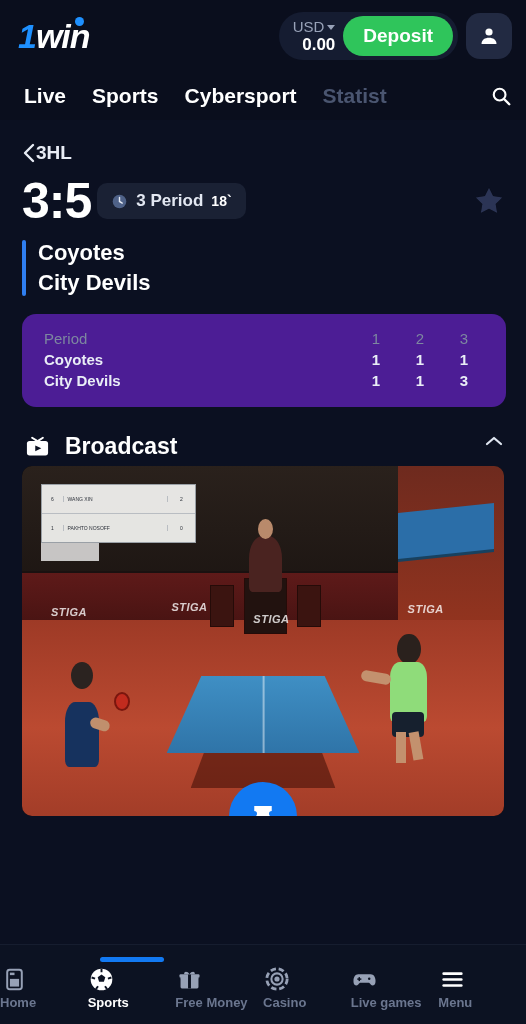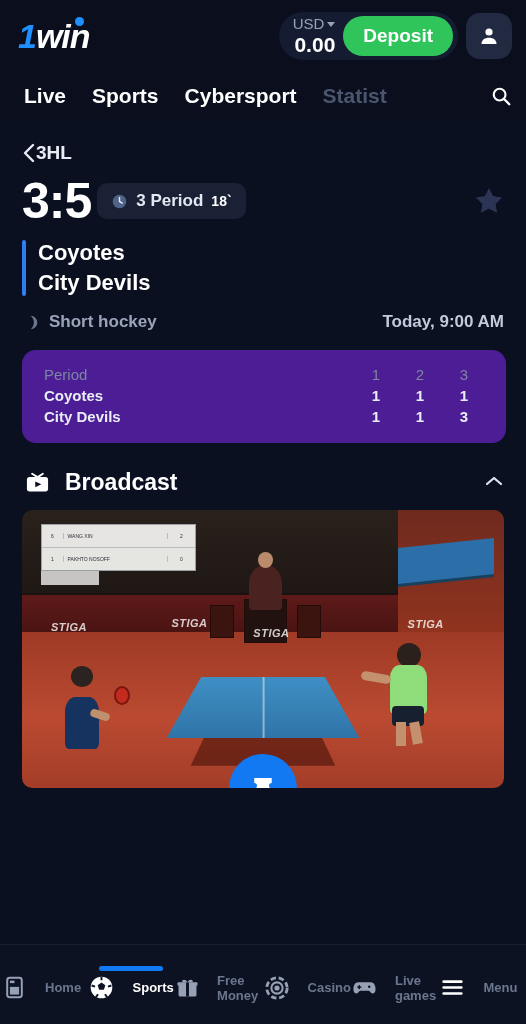--- a/index.html
+++ b/index.html
@@ -54,21 +54,21 @@
   .balance-cur {
     font-size: 15px; color: #98a2b8; font-weight: 500;
     display: flex; align-items: center; gap: 3px;
   }
   .balance-cur .chev {
     display: inline-block; width: 0; height: 0;
     border-left: 4px solid transparent; border-right: 4px solid transparent;
     border-top: 5px solid #98a2b8;
     margin-top: 2px;
   }
-  .balance-amt { font-size: 21px; color: #ffffff; font-weight: 700; text-align: right; }
+  .balance-amt { font-size: 17px; color: #ffffff; font-weight: 700; text-align: right; }
   .deposit-btn {
     background: #2fc55b; color: #ffffff;
     font-size: 19px; font-weight: 700;
     border: none; border-radius: 20px;
     padding: 9px 20px;
     cursor: pointer;
     white-space: nowrap;
   }
   .avatar-btn {
     width: 46px; height: 46px;
@@ -155,31 +155,31 @@
     padding: 14px 20px 16px 22px;
   }
   .ptable { width: 100%; border-collapse: collapse; }
   .ptable td { padding: 2px 0; }
   .ptable .head td { font-size: 15px; color: #7d87a0; font-weight: 500; }
   .ptable .row td { font-size: 15px; color: #e9edf6; font-weight: 700; }
   .ptable td.num { width: 44px; text-align: center; }
 
   
   .bc-header {
-    display: flex; align-items: center; gap: 14px;
-    padding: 26px 20px 14px 24px;
+    display: flex; align-items: flex-start; gap: 14px;
+    padding: 26px 20px 6px 24px;
   }
   .bc-title { font-size: 23px; font-weight: 700; color: #ffffff; }
   .bc-chev { margin-left: auto; cursor: pointer; }
 
   .video-wrap {
     margin: 0 22px;
     border-radius: 10px; overflow: hidden;
     position: relative;
-    height: 278px;
+    height: 350px;
     background: #000;
   }
   .video-scene { position: absolute; inset: 0; overflow: hidden; }
   .v-back {
     position: absolute; left: 0; right: 0; top: 0; height: 36%;
     background: linear-gradient(#2a211c, #1c1512);
   }
   .v-barrier {
     position: absolute; left: 0; right: 0; top: 30%; height: 14%;
     background: linear-gradient(#5e1a19, #4a1413);
@@ -331,21 +331,21 @@
   .bottomnav {
     height: 80px;
     background: #0c1222;
     border-top: 1px solid #161d2f;
     display: flex; align-items: center;
     flex-shrink: 0;
     position: relative;
   }
   .bn-item {
     flex: 1;
-    display: flex; flex-direction: row; align-items: center; gap: 17px;
+    display: flex; flex-direction: column; align-items: flex-start; gap: 2px;
     cursor: pointer;
     position: relative;
     padding-top: 6px;
   }
   .bn-label { font-size: 13px; color: #69melt; }
   .bn-item .bn-label { font-size: 13px; color: #6b768f; font-weight: 600; }
   .bn-item.active .bn-label { color: #ffffff; font-weight: 700; }
   .bn-indicator {
     position: absolute; top: -2px; left: 50%;
     transform: translateX(-50%);
@@ -427,30 +427,20 @@
       </div>
 
       <div class="teams-row">
         <div class="team-accent"></div>
         <div class="team-names">
           <div class="team-name">Coyotes</div>
           <div class="team-name">City Devils</div>
         </div>
       </div>
 
-      <div class="meta-row">
-        <div class="meta-left">
-          <svg width="17" height="17" viewBox="0 0 20 20">
-            <path d="M10 2a8 8 0 1 0 0 16 8 8 0 0 1 0-16z" fill="#cfd6e6"></path>
-            <path d="M10 2a8 8 0 0 1 0 16 10 10 0 0 0 0-16z" fill="#6d7890"></path>
-          </svg>
-          <span class="meta-sport">Short hockey</span>
-        </div>
-        <div class="meta-time">Today, 9:00 AM</div>
-      </div>
     </div>
 
     <div class="period-card">
       <table class="ptable">
         <tbody>
             <tr class="head">
           <td>Period</td>
           <td class="num">1</td>
           <td class="num">2</td>
           <td class="num">3</td>

